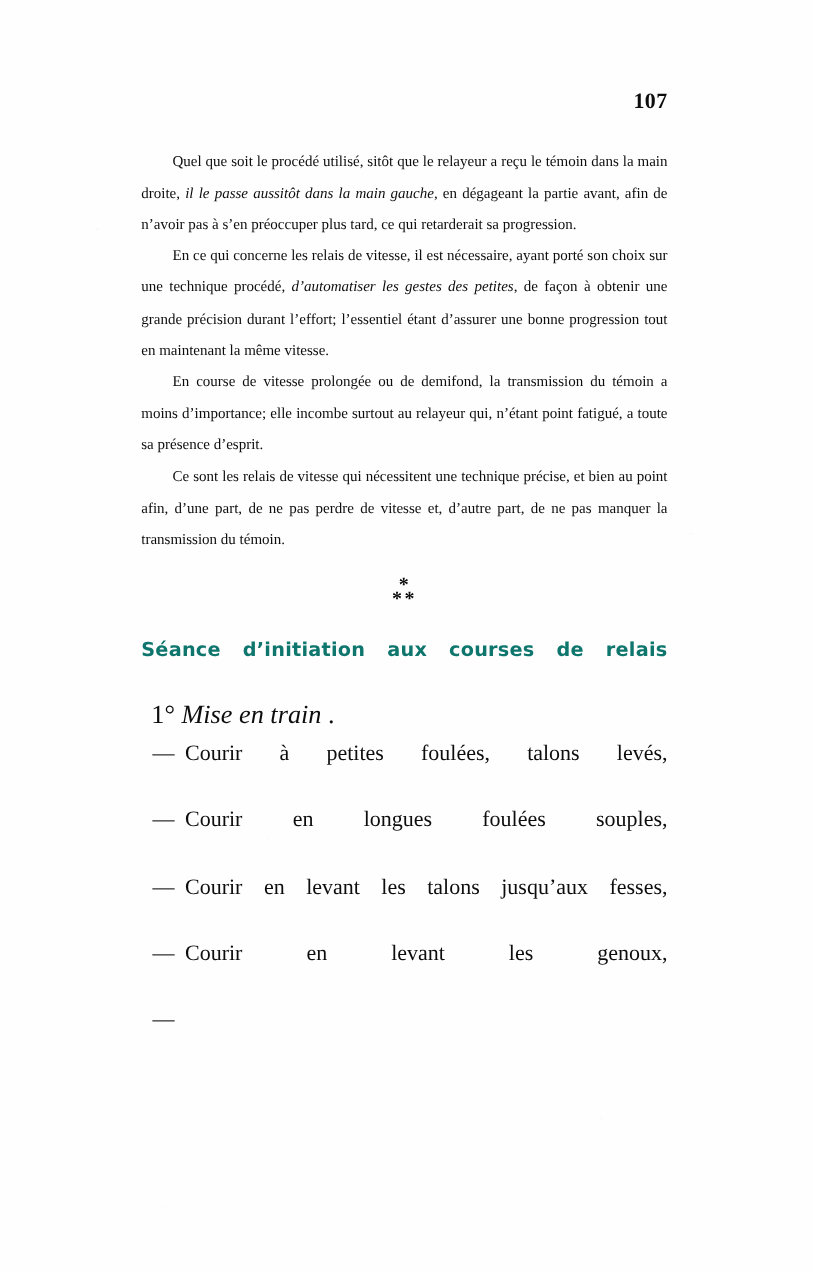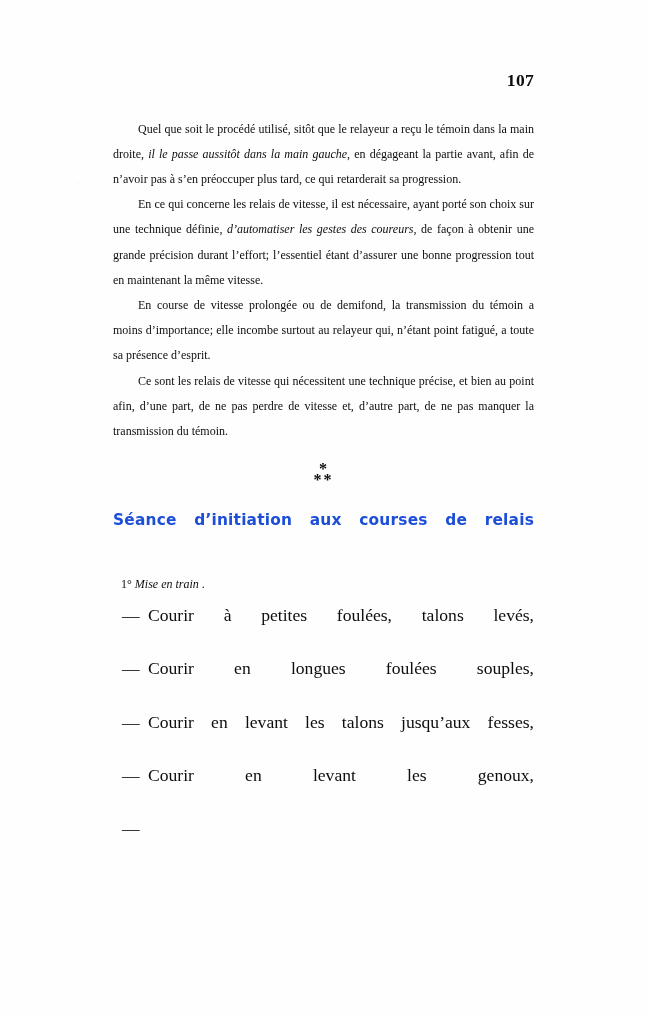--- a/index.html
+++ b/index.html
@@ -80,32 +80,32 @@
 
   .section-heading {
     margin-top: 20px;
     font-family: "DejaVu Sans", "Liberation Sans", sans-serif;
     font-weight: 700;
     font-size: 15.4px;
     line-height: 22px;
     text-align: justify;
     text-justify: inter-word;
     letter-spacing: 0.2px;
-    color: #1d4ed8;
+    color: #0f766e;
   }
   
   .section-heading::after {
     content: "";
     display: inline-block;
     width: 100%;
   }
 
   .subhead {
-    margin-top: 19px;
-    font-size: 12px;
+    margin-top: 6px;
+    font-size: 21px;
     line-height: 25px;
     padding-left: 8px;
   }
   .subhead .ordinal { font-style: normal; }
   .subhead .title { font-style: italic; }
   .subhead .stop { font-style: normal; }
 
   ul.drill-list {
     list-style: none;
     margin: 6px 0 0 0;
@@ -137,21 +137,21 @@
 
 <div class="page">
   <div class="textblock">
 
     <div class="folio">107</div>
 
     <div class="body-copy">
 
       <p class="para"><span>Quel que soit le procédé utilisé, sitôt que le relayeur a reçu le témoin dans la main droite, </span><i>il le passe aussitôt dans la main gauche</i><span>, en dégageant la partie avant, afin de n’avoir pas à s’en préoccuper plus tard, ce qui retarderait sa progression.</span></p>
 
-      <p class="para"><span>En ce qui concerne les relais de vitesse, il est nécessaire, ayant porté son choix sur une technique définie, </span><i>d’automatiser les gestes des coureurs</i><span>, de façon à obtenir une grande précision durant l’effort; l’essentiel étant d’assurer une bonne progression tout en maintenant la même vitesse.</span></p>
+      <p class="para"><span>En ce qui concerne les relais de vitesse, il est nécessaire, ayant porté son choix sur une technique procédé, </span><i>d’automatiser les gestes des petites</i><span>, de façon à obtenir une grande précision durant l’effort; l’essentiel étant d’assurer une bonne progression tout en maintenant la même vitesse.</span></p>
 
       <p class="para"><span>En course de vitesse prolongée ou de demifond, la transmission du témoin a moins d’importance; elle incombe surtout au relayeur qui, n’étant point fatigué, a toute sa présence d’esprit.</span></p>
 
       <p class="para"><span>Ce sont les relais de vitesse qui nécessitent une technique précise, et bien au point afin, d’une part, de ne pas perdre de vitesse et, d’autre part, de ne pas manquer la transmission du témoin.</span></p>
 
     </div>
 
     <div class="asterism">
       <span class="ast-top">*</span>
       <span class="ast-bottom">**</span>

